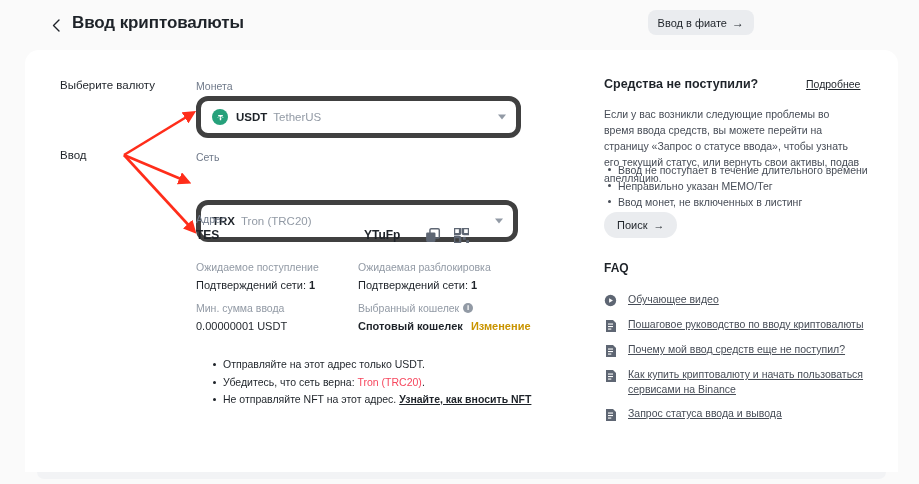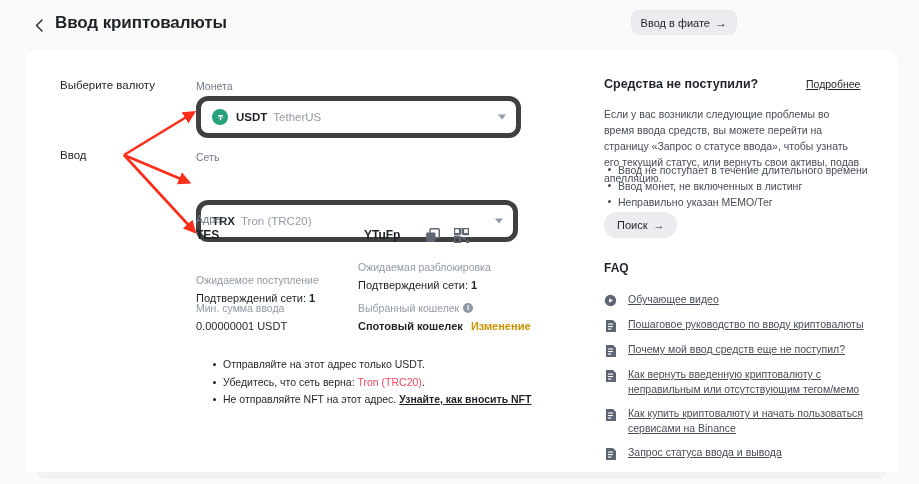--- a/index.html
+++ b/index.html
@@ -12,21 +12,21 @@
     background: #FAFAFA;
     font-family: "Liberation Sans", sans-serif;
     color: #1E2329;
     overflow: hidden;
     position: relative;
   }
 
   
   .topbar {
     position: absolute;
-    left: 0; top: 0;
+    left: 17px; top: 0;
     width: 785px; height: 50px;
     background: #FAFAFA;
     display: flex;
     align-items: center;
   }
   .back-btn {
     position: absolute;
     left: 31px; top: 16px;
     width: 16px; height: 18px;
     display: flex; align-items: center; justify-content: center;
@@ -186,21 +186,21 @@
     width: 10px; height: 10px;
     border-radius: 50%;
     background: #929AA5;
     color: #fff;
     font-size: 8px;
     font-weight: bold;
     align-items: center; justify-content: center;
     line-height: 1;
     cursor: pointer;
   }
-  #cell-a { left: 196px; top: 272px; }
+  #cell-a { left: 196px; top: 259px; }
   #cell-b { left: 358px; top: 259px; }
   #cell-c { left: 196px; top: 300px; }
   #cell-d { left: 358px; top: 300px; }
 
   
   #warn-list {
     position: absolute;
     left: 196px; top: 344px;
     width: 330px;
     margin: 13px;
@@ -420,22 +420,22 @@
   <li><span>Отправляйте на этот адрес только USDT.</span></li>
   <li><span>Убедитесь, что сеть верна: </span><span class="danger">Tron (TRC20)</span><span>.</span></li>
   <li><span>Не отправляйте NFT на этот адрес. </span><span class="ul-link">Узнайте, как вносить NFT</span></li>
 </ul>
 
 <div id="right-title">Средства не поступили?</div>
 <div id="more-link">Подробнее</div>
 <div id="right-para">Если у вас возникли следующие проблемы во время ввода средств, вы можете перейти на страницу «Запрос о статусе ввода», чтобы узнать его текущий статус, или вернуть свои активы, подав апелляцию.</div>
 <ul id="right-list">
   <li>Ввод не поступает в течение длительного времени</li>
+  <li>Неправильно указан MEMO/Тег</li>
   <li>Ввод монет, не включенных в листинг</li>
-  <li>Неправильно указан MEMO/Тег</li>
 </ul>
 <button id="search-btn">
   <span>Поиск</span>
   <span>→</span>
 </button>
 
 <div id="faq-title">FAQ</div>
 <div id="faq-list">
 
   <div class="faq-item">
@@ -465,31 +465,20 @@
       <svg width="12" height="14" viewBox="0 0 12 14">
         <path d="M1 1h7l3 3v9H1z" fill="#5E6673"></path>
         <rect x="3" y="4.5" width="5" height="1.1" fill="#FFFFFF"></rect>
         <rect x="3" y="7" width="5" height="1.1" fill="#FFFFFF"></rect>
         <rect x="3" y="9.5" width="3.3" height="1.1" fill="#FFFFFF"></rect>
       </svg>
     </span>
     <span class="faq-text">Почему мой ввод средств еще не поступил?</span>
   </div>
 
-  <div class="faq-item">
-    <span class="faq-ico">
-      <svg width="12" height="14" viewBox="0 0 12 14">
-        <path d="M1 1h7l3 3v9H1z" fill="#5E6673"></path>
-        <rect x="3" y="4.5" width="5" height="1.1" fill="#FFFFFF"></rect>
-        <rect x="3" y="7" width="5" height="1.1" fill="#FFFFFF"></rect>
-        <rect x="3" y="9.5" width="3.3" height="1.1" fill="#FFFFFF"></rect>
-      </svg>
-    </span>
-    <span class="faq-text">Как вернуть введенную криптовалюту с неправильным или отсутствующим тегом/мемо</span>
-  </div>
 
   <div class="faq-item">
     <span class="faq-ico">
       <svg width="12" height="14" viewBox="0 0 12 14">
         <path d="M1 1h7l3 3v9H1z" fill="#5E6673"></path>
         <rect x="3" y="4.5" width="5" height="1.1" fill="#FFFFFF"></rect>
         <rect x="3" y="7" width="5" height="1.1" fill="#FFFFFF"></rect>
         <rect x="3" y="9.5" width="3.3" height="1.1" fill="#FFFFFF"></rect>
       </svg>
     </span>

